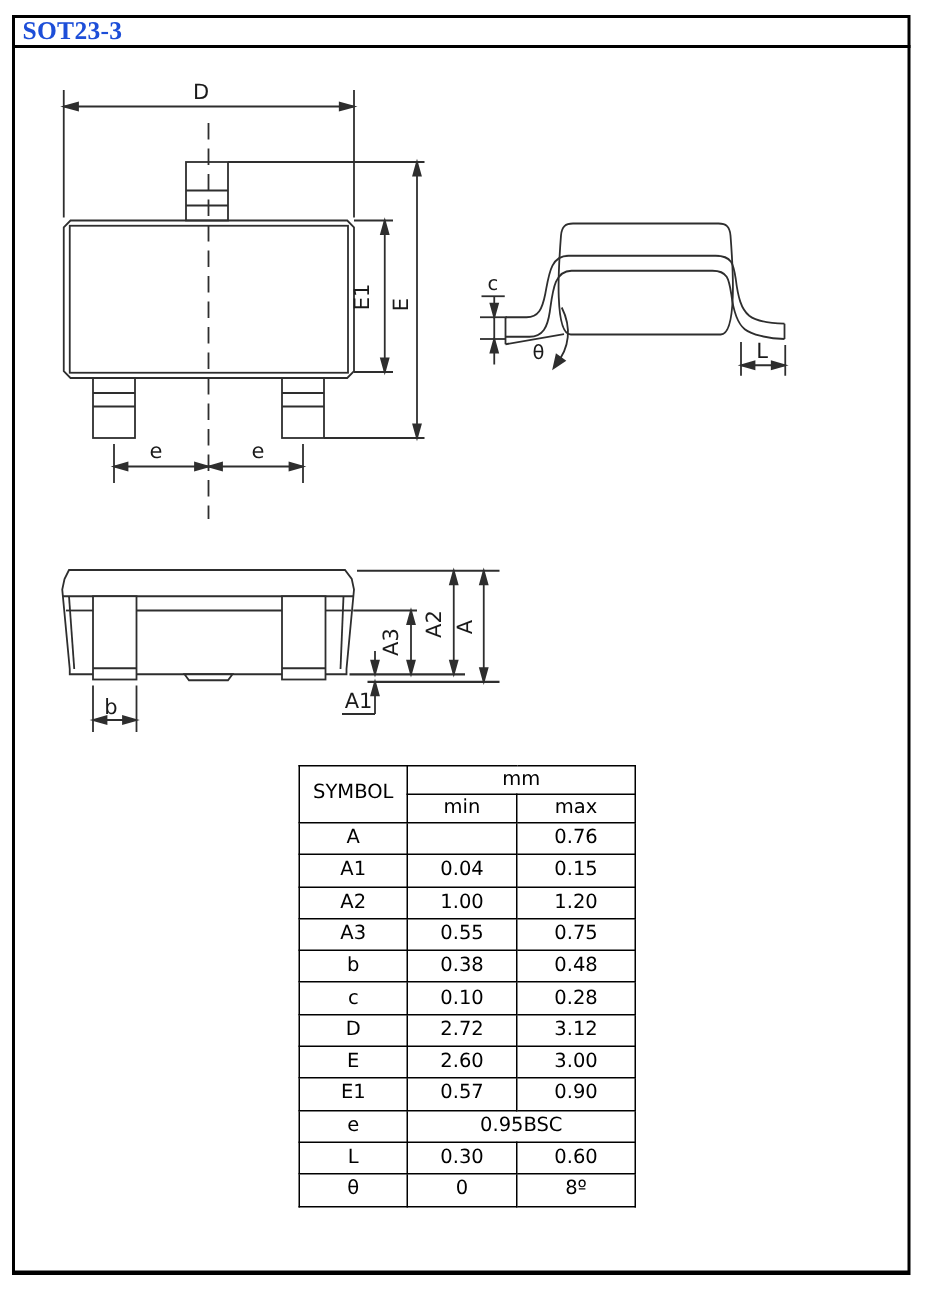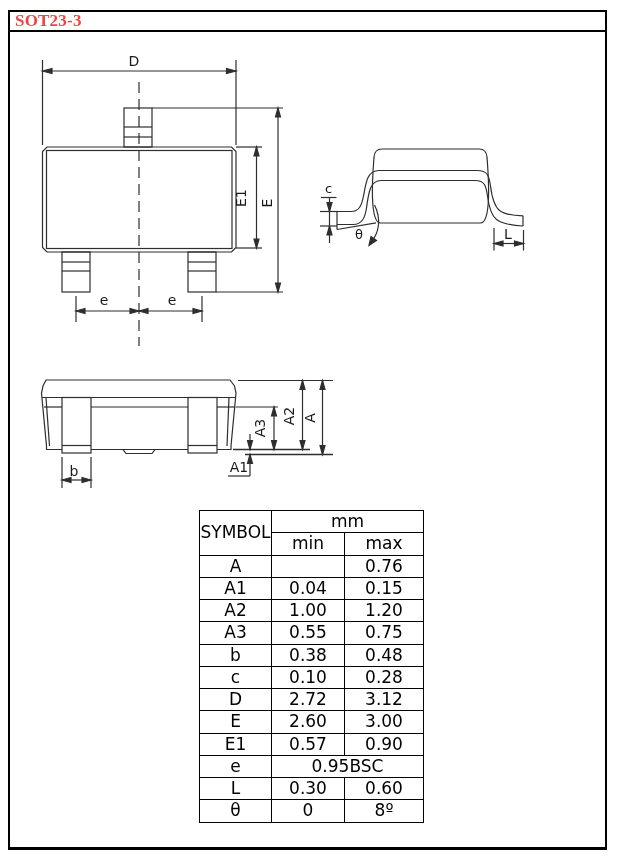--- a/index.html
+++ b/index.html
@@ -11,28 +11,28 @@
     position:absolute;left:8px;top:10px;width:595px;height:835px;
     border:2px solid #000;border-bottom-width:3px;box-sizing:content-box;
   }
   .title-rule{
     position:absolute;left:8px;top:30px;width:599px;height:0;
     border-top:2px solid #000;
   }
   .page-title{
     position:absolute;left:15px;top:11px;
     font-family:"Liberation Serif","DejaVu Serif",serif;
-    font-weight:bold;font-size:17px;color:#ef4444;letter-spacing:.2px;
+    font-weight:bold;font-size:17px;color:#1d4ed8;letter-spacing:.2px;
   }
   .drawing-svg{position:absolute;left:0;top:0;}
   .dim-table{
     position:absolute;left:199px;top:510px;width:224px;
     border-collapse:collapse;table-layout:fixed;
     font-family:"DejaVu Sans","Liberation Sans",sans-serif;
-    font-size:17px;color:#000;
+    font-size:13px;color:#000;
   }
   .dim-table td,.dim-table th{
     border:1.5px solid #000;text-align:center;vertical-align:middle;
     padding:0;font-weight:normal;line-height:1.25;
   }
   .dim-table .hdr-row td{height:18px;}
   .dim-table .data-row td{height:20.3px;}
   svg text{
     font-family:"DejaVu Sans","Liberation Sans",sans-serif;
     font-size:14px;fill:#1a1a1a;

